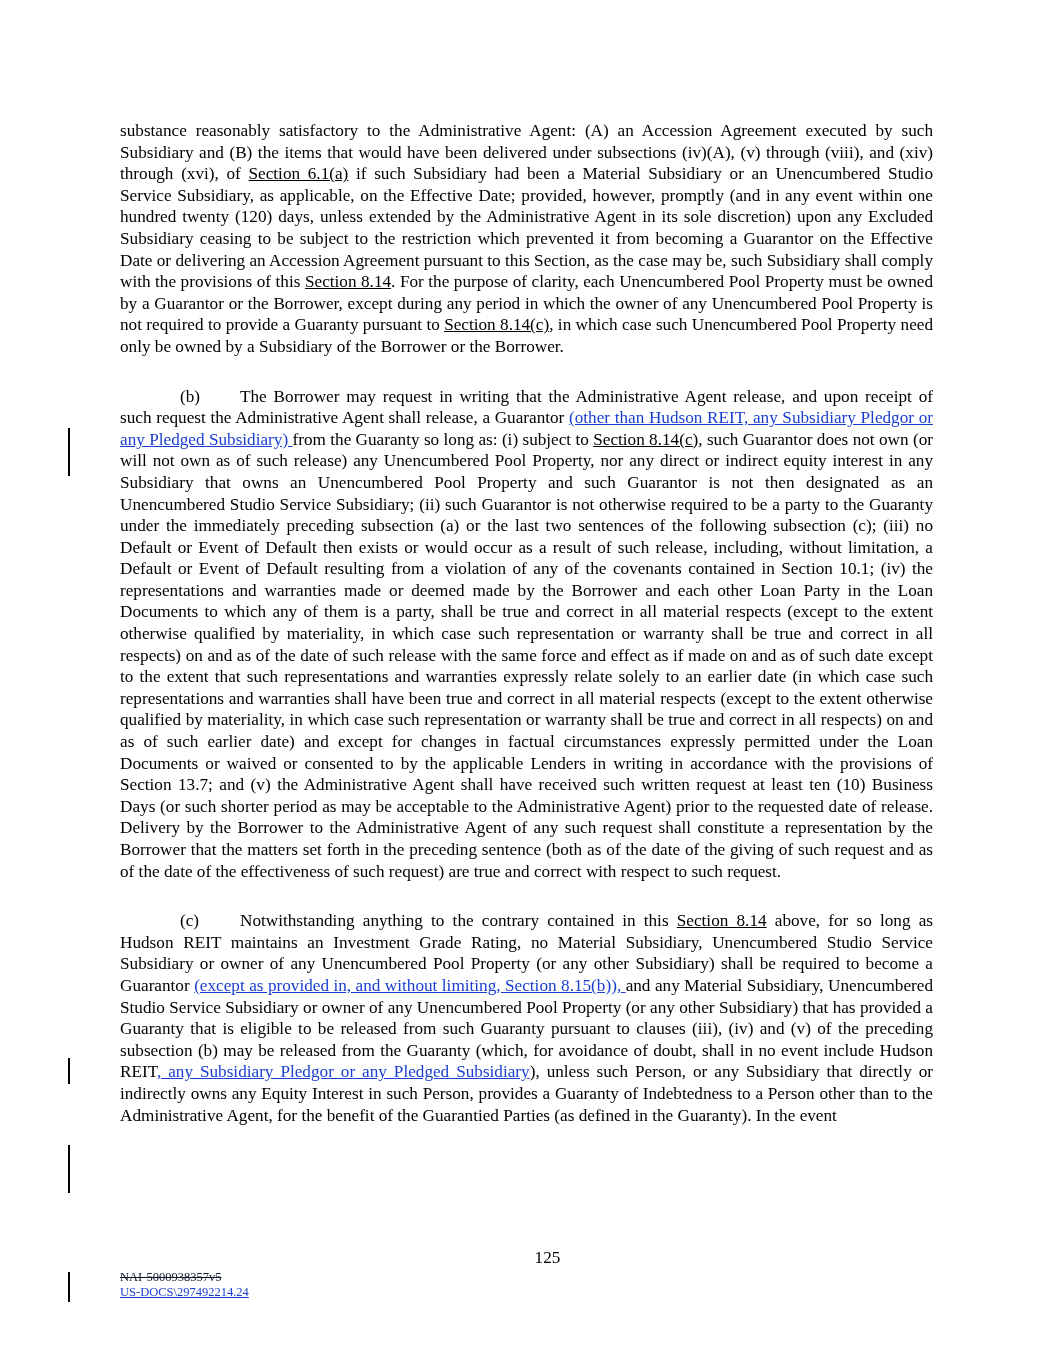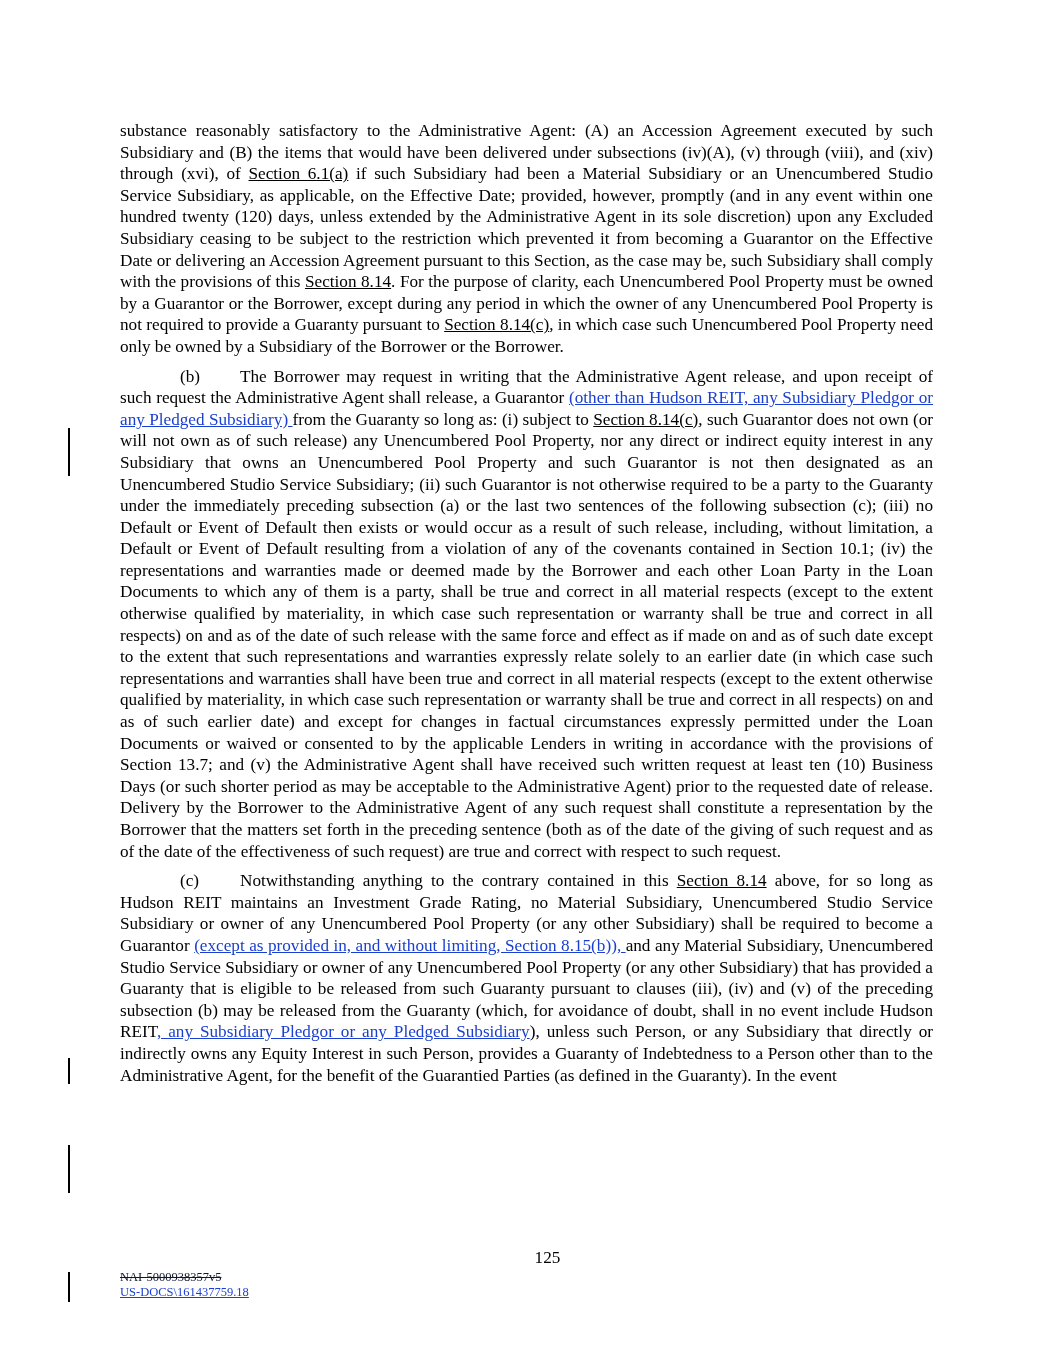--- a/index.html
+++ b/index.html
@@ -30,21 +30,21 @@
   }
   p.para {
     margin: 0 0 0 0;
     font-size: 17.2px;
     line-height: 21.6px;
     text-align: justify;
     text-justify: inter-word;
     hyphens: none;
   }
   p.para + p.para {
-    margin-top: 8px;
+    margin-top: 28px;
   }
   .indent {
     display: inline-block;
     width: 60px;
   }
   .lbl {
     display: inline-block;
     width: 60px;
   }
   .u {
@@ -113,16 +113,16 @@
 
     <p class="para"><span class="indent"></span><span class="lbl">(c)</span><span>Notwithstanding anything to the contrary contained in this </span><span class="u">Section 8.14</span><span> above, for so long as Hudson REIT maintains an Investment Grade Rating, no Material Subsidiary, Unencumbered Studio Service Subsidiary or owner of any Unencumbered Pool Property (or any other Subsidiary) shall be required to become a Guarantor </span><span class="ins">(except as provided in, and without limiting, Section 8.15(b)), </span><span>and any Material Subsidiary, Unencumbered Studio Service Subsidiary or owner of any Unencumbered Pool Property (or any other Subsidiary) that has provided a Guaranty that is eligible to be released from such Guaranty pursuant to clauses (iii), (iv) and (v) of the preceding subsection (b) may be released from the Guaranty (which, for avoidance of doubt, shall in no event include Hudson REIT</span><span class="ins">, any Subsidiary Pledgor or any Pledged Subsidiary</span><span>), unless such Person, or any Subsidiary that directly or indirectly owns any Equity Interest in such Person, provides a Guaranty of Indebtedness to a Person other than to the Administrative Agent, for the benefit of the Guarantied Parties (as defined in the Guaranty).  In the event</span></p>
 
   </div>
 
   <div class="pagenum">125</div>
 
   <div class="footer-bar"></div>
   <div class="footer">
     <span class="old">NAI-5000938357v5</span>
-    <span class="new">US-DOCS\161437759.18</span>
+    <span class="new">US-DOCS\297492214.24</span>
   </div>
 
 </div>
 
 </body></html>

